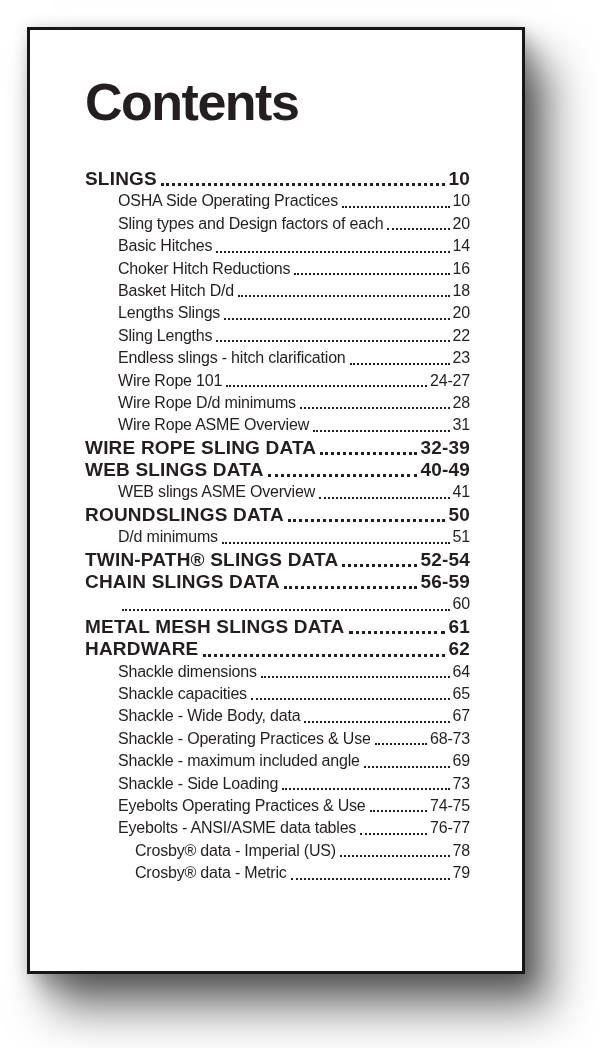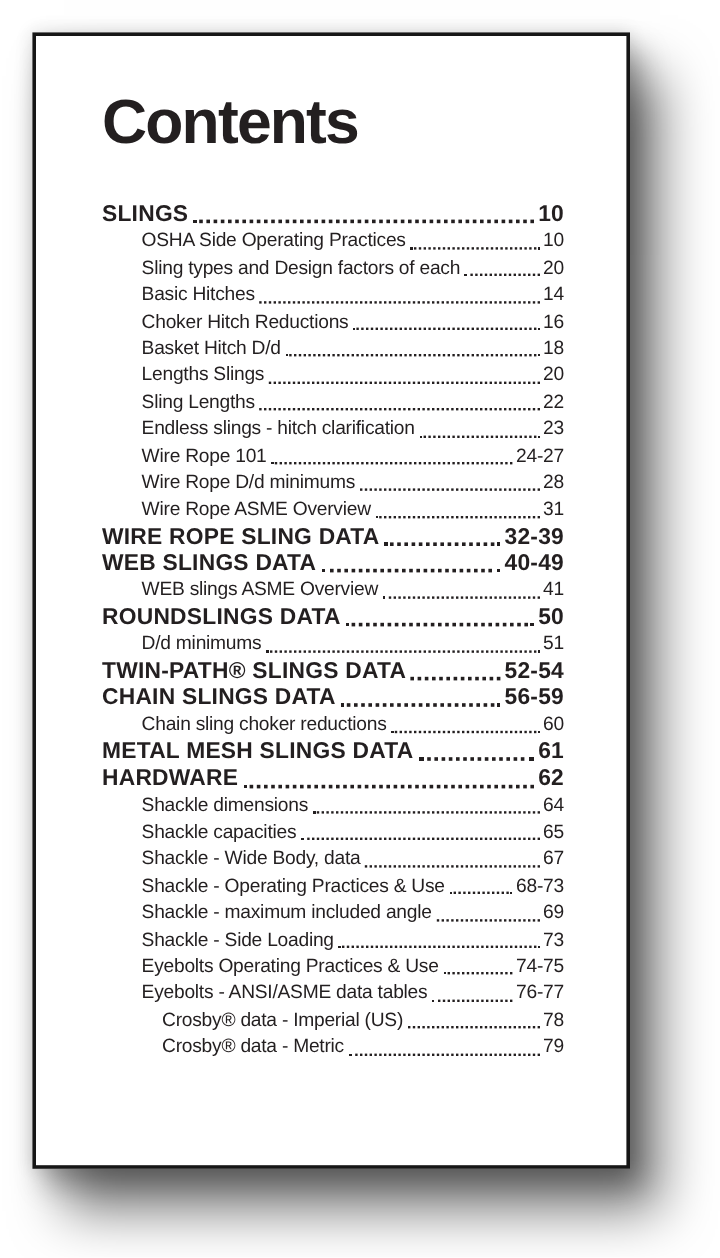--- a/index.html
+++ b/index.html
@@ -190,21 +190,20 @@
     <span class="pagenum">52-54</span>
   </div>
 
   <div class="toc-row lvl0">
     <span class="label">CHAIN SLINGS DATA</span>
     <span class="leader"></span>
     <span class="pagenum">56-59</span>
   </div>
 
   <div class="toc-row lvl1">
-    <span class="label">Chain sling choker reductions</span>
     <span class="leader"></span>
     <span class="pagenum">60</span>
   </div>
 
   <div class="toc-row lvl0">
     <span class="label">METAL MESH SLINGS DATA</span>
     <span class="leader"></span>
     <span class="pagenum">61</span>
   </div>
 

